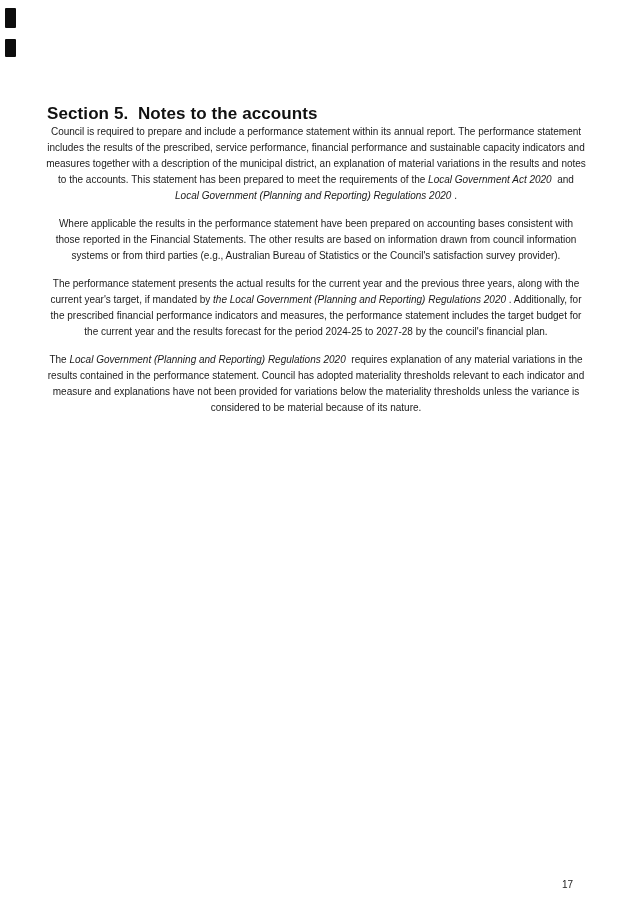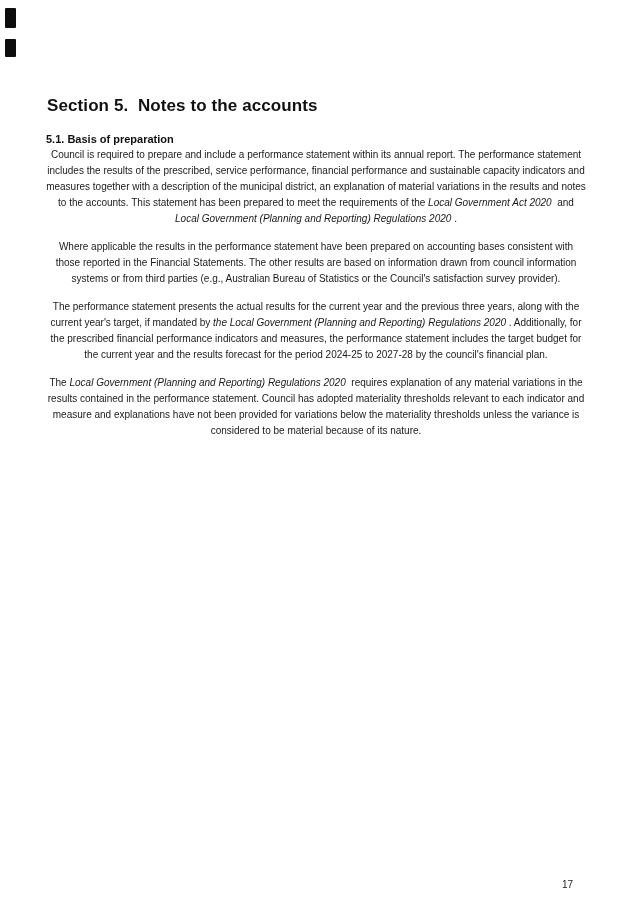--- a/index.html
+++ b/index.html
@@ -22,21 +22,21 @@
     width: 11px;
     background: #0d0d0d;
     border-radius: 1px;
   }
   .corner-mark.m1 { top: 8px;  height: 20px; }
   .corner-mark.m2 { top: 39px; height: 18px; }
 
   .content {
     position: absolute;
     left: 46px;
-    top: 4px;
+    top: 12px;
     width: 540px;
   }
   h1.section-heading {
     font-size: 17px;
     line-height: 20px;
     font-weight: bold;
     margin: 92px 0 0 1px;
     color: #111;
     letter-spacing: 0.1px;
   }
@@ -69,21 +69,20 @@
 <body>
 
 <div class="page">
 
   <div class="corner-mark m1"></div>
   <div class="corner-mark m2"></div>
 
   <div class="content">
     <h1 class="section-heading">Section 5.&nbsp; Notes to the accounts</h1>
 
-    <h2 class="sub-heading">5.1. Basis of preparation</h2>
 
     <div class="paragraphs">
         <p><span>Council is required to prepare and include a performance statement within its annual report. The performance statement includes the results of the prescribed, service performance, financial performance and sustainable capacity indicators and measures together with a description of the municipal district, an explanation of material variations in the results and notes to the accounts. This statement has been prepared to meet the requirements of the </span><em>Local Government Act 2020</em><span>&nbsp; and </span><em>Local Government (Planning and Reporting) Regulations 2020</em><span>&nbsp;.</span></p>
         <p><span>Where applicable the results in the performance statement have been prepared on accounting bases consistent with those reported in the Financial Statements. The other results are based on information drawn from council information systems or from third parties (e.g., Australian Bureau of Statistics or the Council's satisfaction survey provider).</span></p>
         <p><span>The performance statement presents the actual results for the current year and the previous three years, along with the current year's target, if mandated by </span><em>the Local Government (Planning and Reporting) Regulations 2020</em><span>&nbsp;. Additionally, for the prescribed financial performance indicators and measures, the performance statement includes the target budget for the current year and the results forecast for the period 2024-25 to 2027-28 by the council's financial plan.</span></p>
         <p><span>The </span><em>Local Government (Planning and Reporting) Regulations 2020</em><span>&nbsp; requires explanation of any material variations in the results contained in the performance statement. Council has adopted materiality thresholds relevant to each indicator and measure and explanations have not been provided for variations below the materiality thresholds unless the variance is considered to be material because of its nature.</span></p>
       </div>
   </div>
 
   <div class="page-number">17</div>

